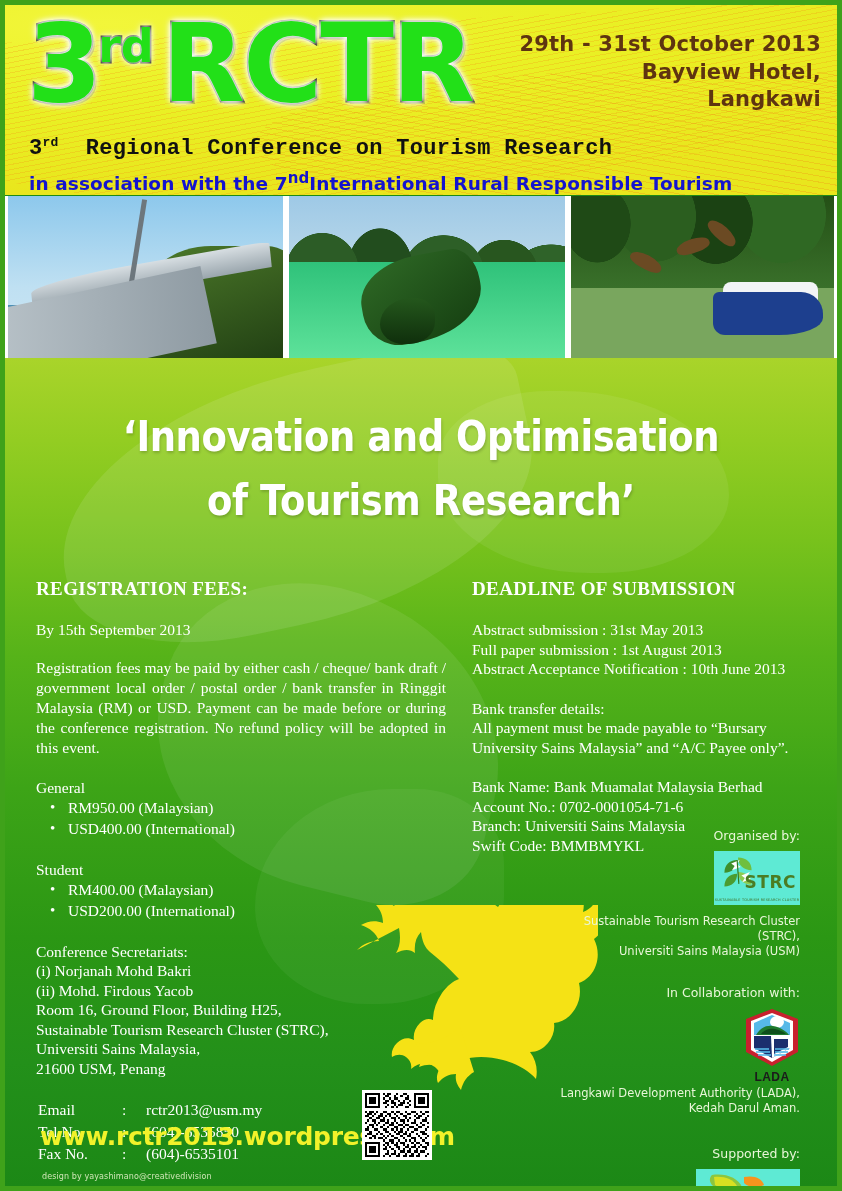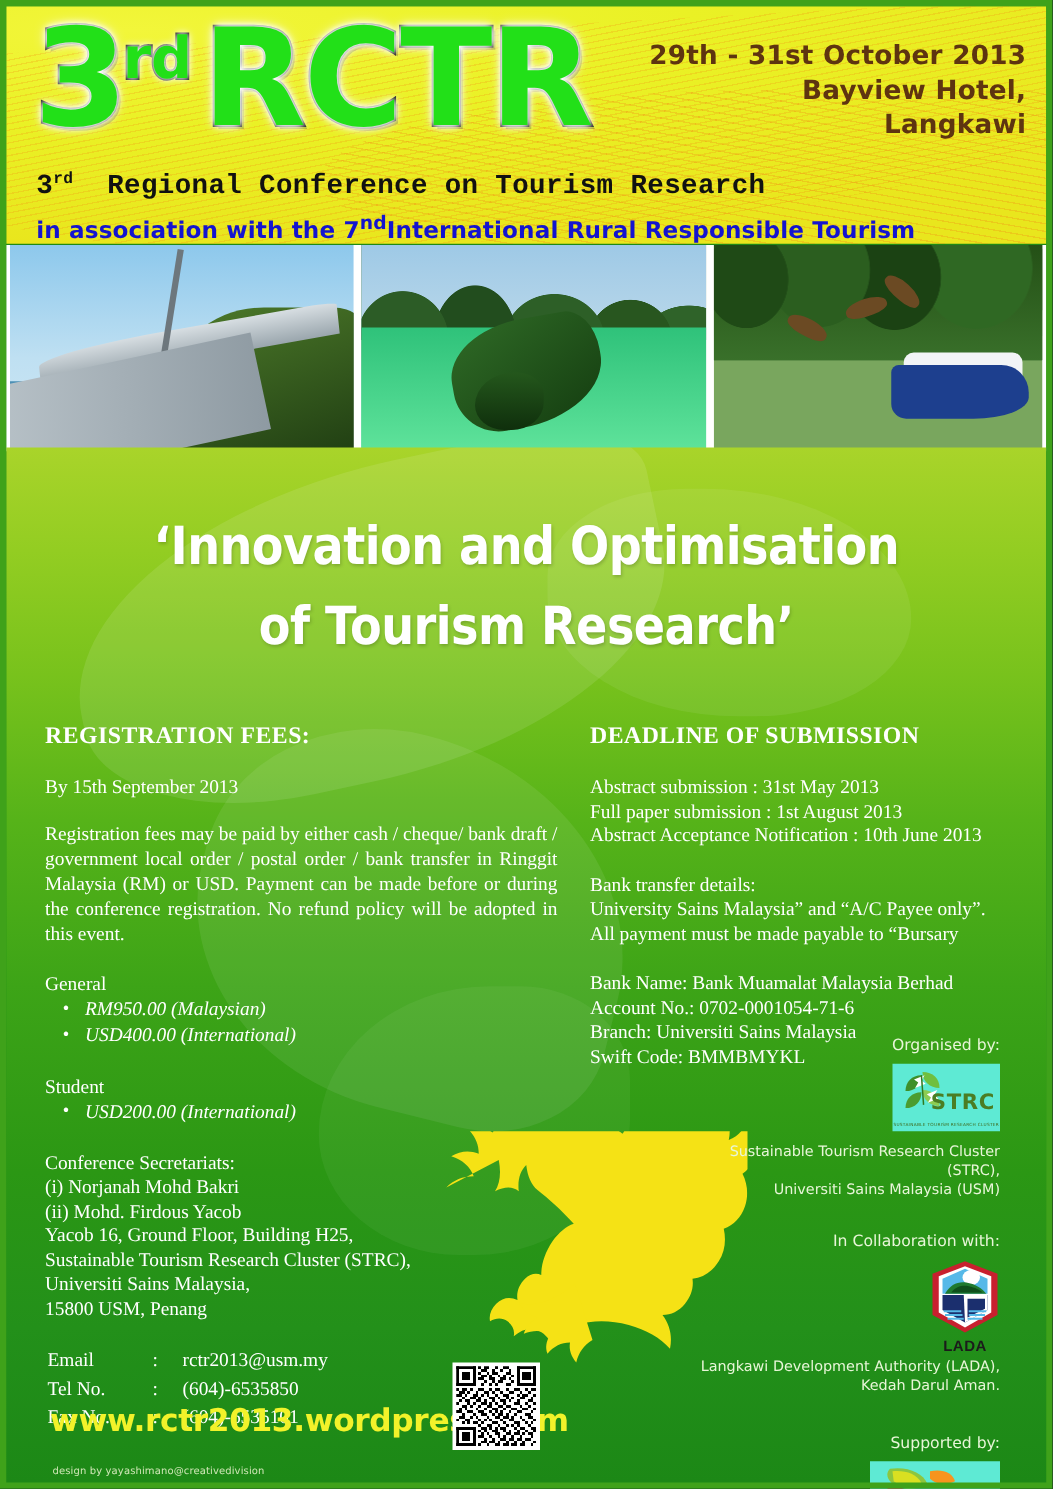--- a/index.html
+++ b/index.html
@@ -217,21 +217,21 @@
   }
   .ln { font-size: 15.5px; line-height: 1.26; }
   .para {
     font-size: 15.5px;
     line-height: 1.30;
     text-align: justify;
     margin-top: 18px;
   }
   .gap-md { height: 20px; }
   .grp-title { font-size: 15.5px; line-height: 1.3; }
-  ul.fees { list-style: none; margin: 0; padding: 0 0 0 14px; font-style: italic; }
+  ul.fees { list-style: none; margin: 0; padding: 0 0 0 14px; }
   ul.fees li { font-size: 15.5px; line-height: 1.34; position: relative; padding-left: 18px; }
   ul.fees li::before {
     content: "\2022";
     position: absolute; left: 0; top: -1px;
     font-size: 15px;
   }
   .contact-tbl { font-size: 15.5px; line-height: 1.30; }
   .contact-tbl td { padding: 0; color: #fff; }
   .contact-tbl td.k { width: 82px; }
   .contact-tbl td.c { width: 22px; }
@@ -373,32 +373,33 @@
     <div class="gap-md"></div>
     <div class="grp-title">General</div>
     <ul class="fees">
       <li>RM950.00 (Malaysian)</li>
       <li>USD400.00 (International)</li>
     </ul>
 
     <div class="gap-md"></div>
     <div class="grp-title">Student</div>
     <ul class="fees">
+      <li>RM400.00 (Malaysian)</li>
       <li>USD200.00 (International)</li>
     </ul>
 
     <div class="gap-md"></div>
     <div>
       <div class="ln">Conference Secretariats:</div>
       <div class="ln">(i) Norjanah Mohd Bakri</div>
       <div class="ln">(ii) Mohd. Firdous Yacob</div>
-      <div class="ln">Yacob 16, Ground Floor, Building H25,</div>
+      <div class="ln">Room 16, Ground Floor, Building H25,</div>
       <div class="ln">Sustainable Tourism Research Cluster (STRC),</div>
       <div class="ln">Universiti Sains Malaysia,</div>
-      <div class="ln">15800 USM, Penang</div>
+      <div class="ln">21600 USM, Penang</div>
     </div>
 
     <div class="gap-md"></div>
     <table class="contact-tbl">
       <tbody>
           <tr>
         <td class="k">Email</td>
         <td class="c">:</td>
         <td>rctr2013@usm.my</td>
       </tr>
@@ -417,22 +418,22 @@
   </div>
 
   <div class="col-right">
     <div class="sec-head">DEADLINE OF SUBMISSION</div>
     <div class="ln">Abstract submission    : 31st May 2013</div>
     <div class="ln">Full paper submission : 1st August 2013</div>
     <div class="ln">Abstract Acceptance Notification : 10th June 2013</div>
 
     <div class="gap-md"></div>
     <div class="ln">Bank transfer details:</div>
+    <div class="ln">All payment must be made payable to “Bursary</div>
     <div class="ln">University Sains Malaysia” and “A/C Payee only”.</div>
-    <div class="ln">All payment must be made payable to “Bursary</div>
 
     <div class="gap-md"></div>
     <div class="ln">Bank Name: Bank Muamalat Malaysia Berhad</div>
     <div class="ln">Account No.: 0702-0001054-71-6</div>
     <div class="ln">Branch: Universiti Sains Malaysia</div>
     <div class="ln">Swift Code: BMMBMYKL</div>
   </div>
 
   <svg class="eagle" viewBox="0 0 246 186">
     <path fill="#f5e215" d="M47 23 c2 10 1 19 -3 25 c8 -4 14 -4 19 0 c-1 -9 1 -16 6 -21 c1 9 4 16 9 20

